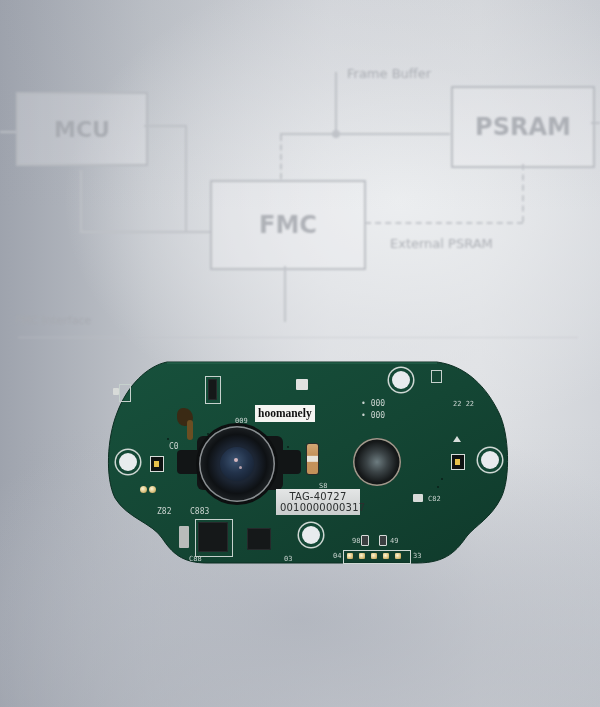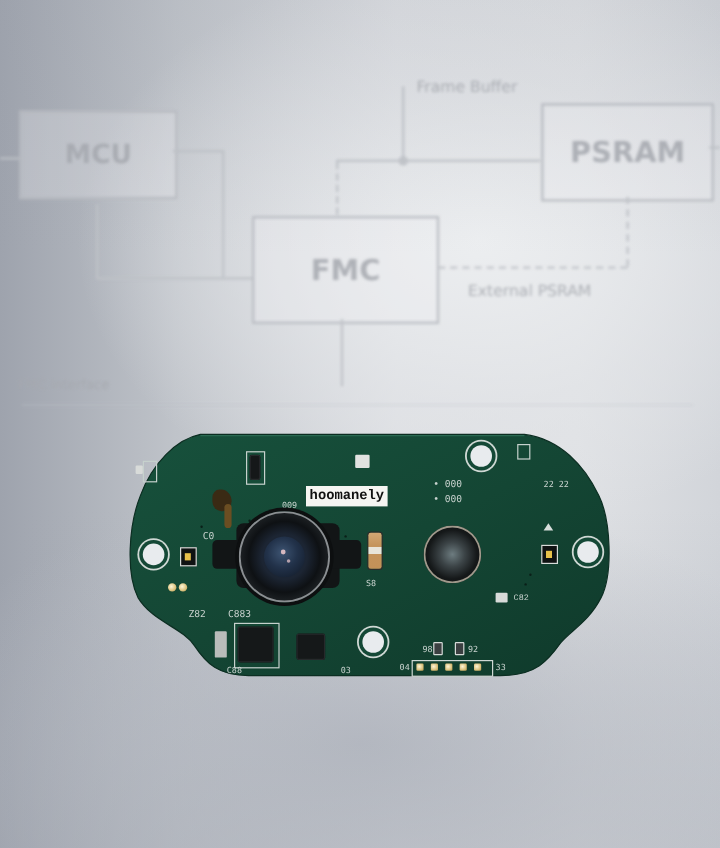--- a/index.html
+++ b/index.html
@@ -34,21 +34,21 @@
     
     .pcb { position: absolute; left: 107px; top: 358px; width: 404px; height: 208px; }
     .pcb svg.outline { position: absolute; left: 0; top: 0; }
     .silk { position: absolute; color: #c9d3cf; font-family: "DejaVu Sans Mono", monospace; font-size: 8px; line-height: 1; white-space: nowrap; }
     .mount-hole {
       position: absolute; border-radius: 50%; background: #e8ebee;
       box-shadow: 0 0 0 3px #144836, 0 0 0 4.5px #cfd8d4;
     }
     .brand-label {
       position: absolute; left: 255px - 107px; background: #f5f5f2; color: #111;
-      font-family: Liberation Mono, monospace; font-weight: bold; font-size: 11.5px;
+      font-family: Liberation Serif, serif; font-weight: bold; font-size: 11.5px;
       padding: 1px 3px; line-height: 15px;
     }
     .tag-label {
       position: absolute; background: linear-gradient(180deg,#e4e6e6,#c9cccc); color: #2b2e2e;
       font-family: "DejaVu Sans", sans-serif; font-size: 10px; line-height: 11px;
       text-align: center; padding: 2px 4px; letter-spacing: 0.2px;
     }
     .chip { position: absolute; background: #151819; border-radius: 2px; box-shadow: inset 0 0 0 1px #26292b; }
     .chip-outline { position: absolute; border: 1px solid #c6d1cd; }
     .pad { position: absolute; border-radius: 50%; background: radial-gradient(circle at 40% 40%, #fff6d8, #d9bf7a 60%, #a88b45); }
@@ -160,26 +160,26 @@
   <div class="brand-label" style="left:148px;top:47px;">hoomanely</div>
 
   <div class="silk" style="left:254px;top:42px;">• 000</div>
   <div class="silk" style="left:254px;top:54px;">• 000</div>
   <div class="silk" style="left:346px;top:43px;font-size:7px;">22 22</div>
   <div class="silk" style="left:62px;top:85px;">C0</div>
   <div class="silk" style="left:50px;top:150px;">Z82</div>
   <div class="silk" style="left:83px;top:150px;">C883</div>
   <div class="silk" style="left:82px;top:198px;font-size:7px;">C88</div>
   <div class="silk" style="left:128px;top:60px;font-size:7px;">009</div>
-  <div class="silk" style="left:198px;top:125px;font-size:7px;">S8</div>
-  <div class="silk" style="left:321px;top:138px;font-size:7px;font-family:Liberation Mono, monospace;">C82</div>
+  <div class="silk" style="left:212px;top:125px;font-size:7px;">S8</div>
+  <div class="silk" style="left:321px;top:138px;font-size:7px;">C82</div>
   <div class="silk" style="left:226px;top:195px;font-size:7px;">04</div>
   <div class="silk" style="left:306px;top:195px;font-size:7px;">33</div>
   <div class="silk" style="left:245px;top:180px;font-size:7px;">98</div>
-  <div class="silk" style="left:283px;top:180px;font-size:7px;">92</div>
+  <div class="silk" style="left:283px;top:180px;font-size:7px;">49</div>
   <div class="silk" style="left:177px;top:198px;font-size:7px;">03</div>
 
   <div class="chip-outline" style="left:324px;top:12px;width:9px;height:11px;"></div>
 
   <div style="position:absolute;left:346px;top:78px;width:0;height:0;border-left:4px solid transparent;border-right:4px solid transparent;border-bottom:6px solid #d8dedb;"></div>
 
   <div class="flex-cable" style="left:70px;top:50px;width:16px;height:18px;"></div>
   <div class="flex-cable" style="left:80px;top:62px;width:6px;height:20px;background:#6b4e22;border-radius:3px;"></div>
 
   <div class="lens-mount" style="left:90px;top:78px;width:86px;height:54px;"></div>
@@ -192,20 +192,24 @@
   <div class="cap" style="left:200px;top:86px;"></div>
 
   <div class="ir-lens" style="left:246px;top:80px;width:48px;height:48px;"></div>
 
   <div class="led" style="left:43px;top:98px;width:12px;height:14px;"></div>
   <div class="led" style="left:344px;top:96px;width:12px;height:14px;"></div>
 
   <div class="pad" style="left:33px;top:128px;width:7px;height:7px;"></div>
   <div class="pad" style="left:42px;top:128px;width:7px;height:7px;"></div>
 
+  <div class="tag-label" style="left:169px;top:131px;width:76px;">
+    <div>TAG-40727</div>
+    <div>0010000000317</div>
+  </div>
 
   <div class="smd" style="left:306px;top:136px;width:10px;height:8px;"></div>
 
   <div class="smd" style="left:72px;top:168px;width:10px;height:22px;background:#b9bcba;"></div>
   <div class="chip-outline" style="left:88px;top:161px;width:36px;height:36px;"></div>
   <div class="chip" style="left:91px;top:164px;width:30px;height:30px;"></div>
   <div class="chip" style="left:140px;top:170px;width:24px;height:22px;"></div>
 
   <div class="smd-dark" style="left:254px;top:177px;width:6px;height:9px;"></div>
   <div class="smd-dark" style="left:272px;top:177px;width:6px;height:9px;"></div>

